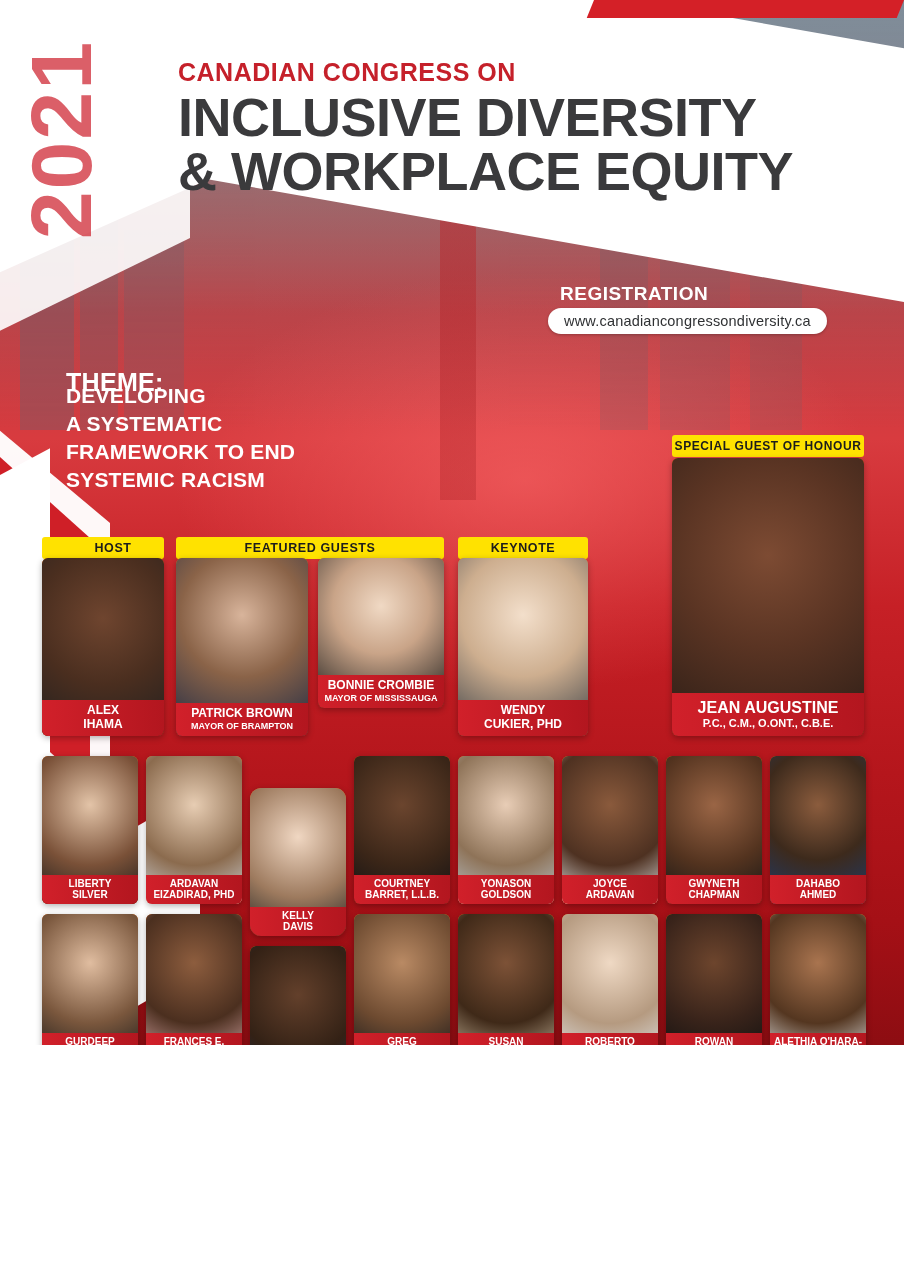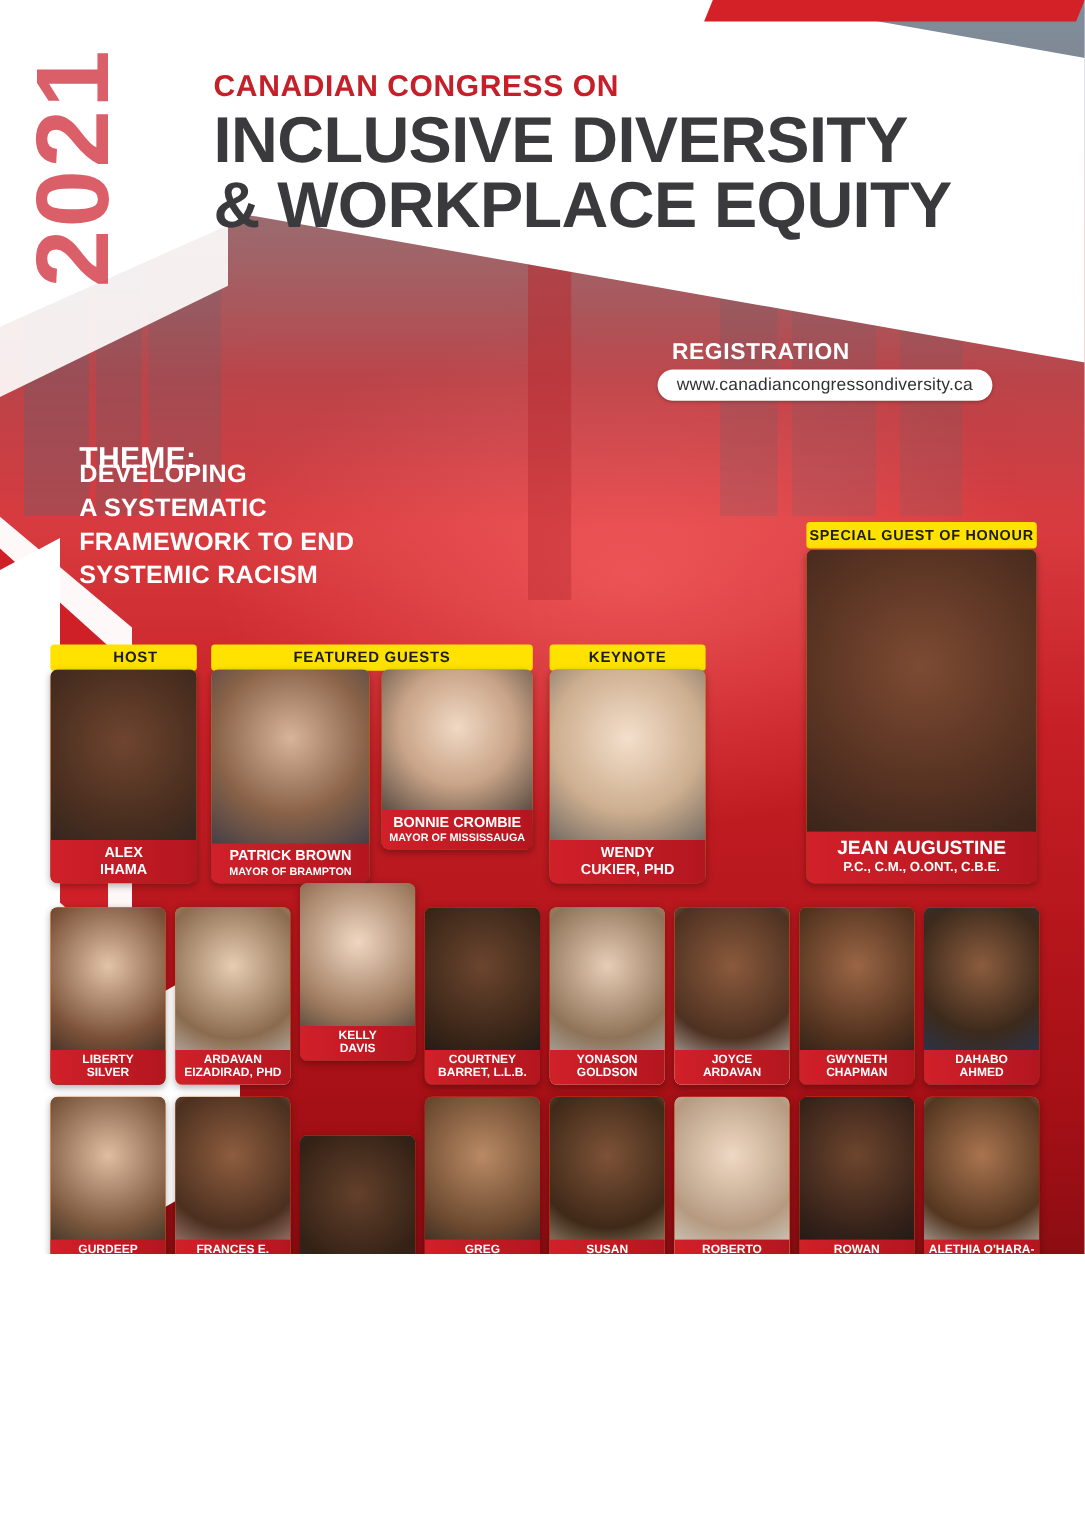--- a/index.html
+++ b/index.html
@@ -281,21 +281,21 @@
   <div class="card grid-card" style="left:42px;  top:756px;">
     <div class="photo" style="background:radial-gradient(circle at 50% 33%,#e3c4a8,#7a5138 55%,#1a1a1a);"></div>
     <div class="name-band"><span style="white-space:pre-line">LIBERTY
 SILVER</span></div>
   </div>
   <div class="card grid-card" style="left:146px; top:756px;">
     <div class="photo" style="background:radial-gradient(circle at 50% 33%,#e7cdb3,#8b6b4e 55%,#cfd4da);"></div>
     <div class="name-band"><span style="white-space:pre-line">ARDAVAN
 EIZADIRAD, PHD</span></div>
   </div>
-  <div class="card grid-card" style="left:250px; top:736px;">
+  <div class="card grid-card" style="left:250px; top:788px;border-radius:11px;">
     <div class="photo" style="background:radial-gradient(circle at 50% 33%,#f0d7c2,#9d7a5e 55%,#262626);"></div>
     <div class="name-band"><span style="white-space:pre-line">KELLY
 DAVIS</span></div>
   </div>
   <div class="card grid-card" style="left:354px; top:756px;">
     <div class="photo" style="background:radial-gradient(circle at 50% 33%,#6b452e,#3b2618 55%,#101114);"></div>
     <div class="name-band"><span style="white-space:pre-line">COURTNEY
 BARRET, L.L.B.</span></div>
   </div>
   <div class="card grid-card" style="left:458px; top:756px;">

